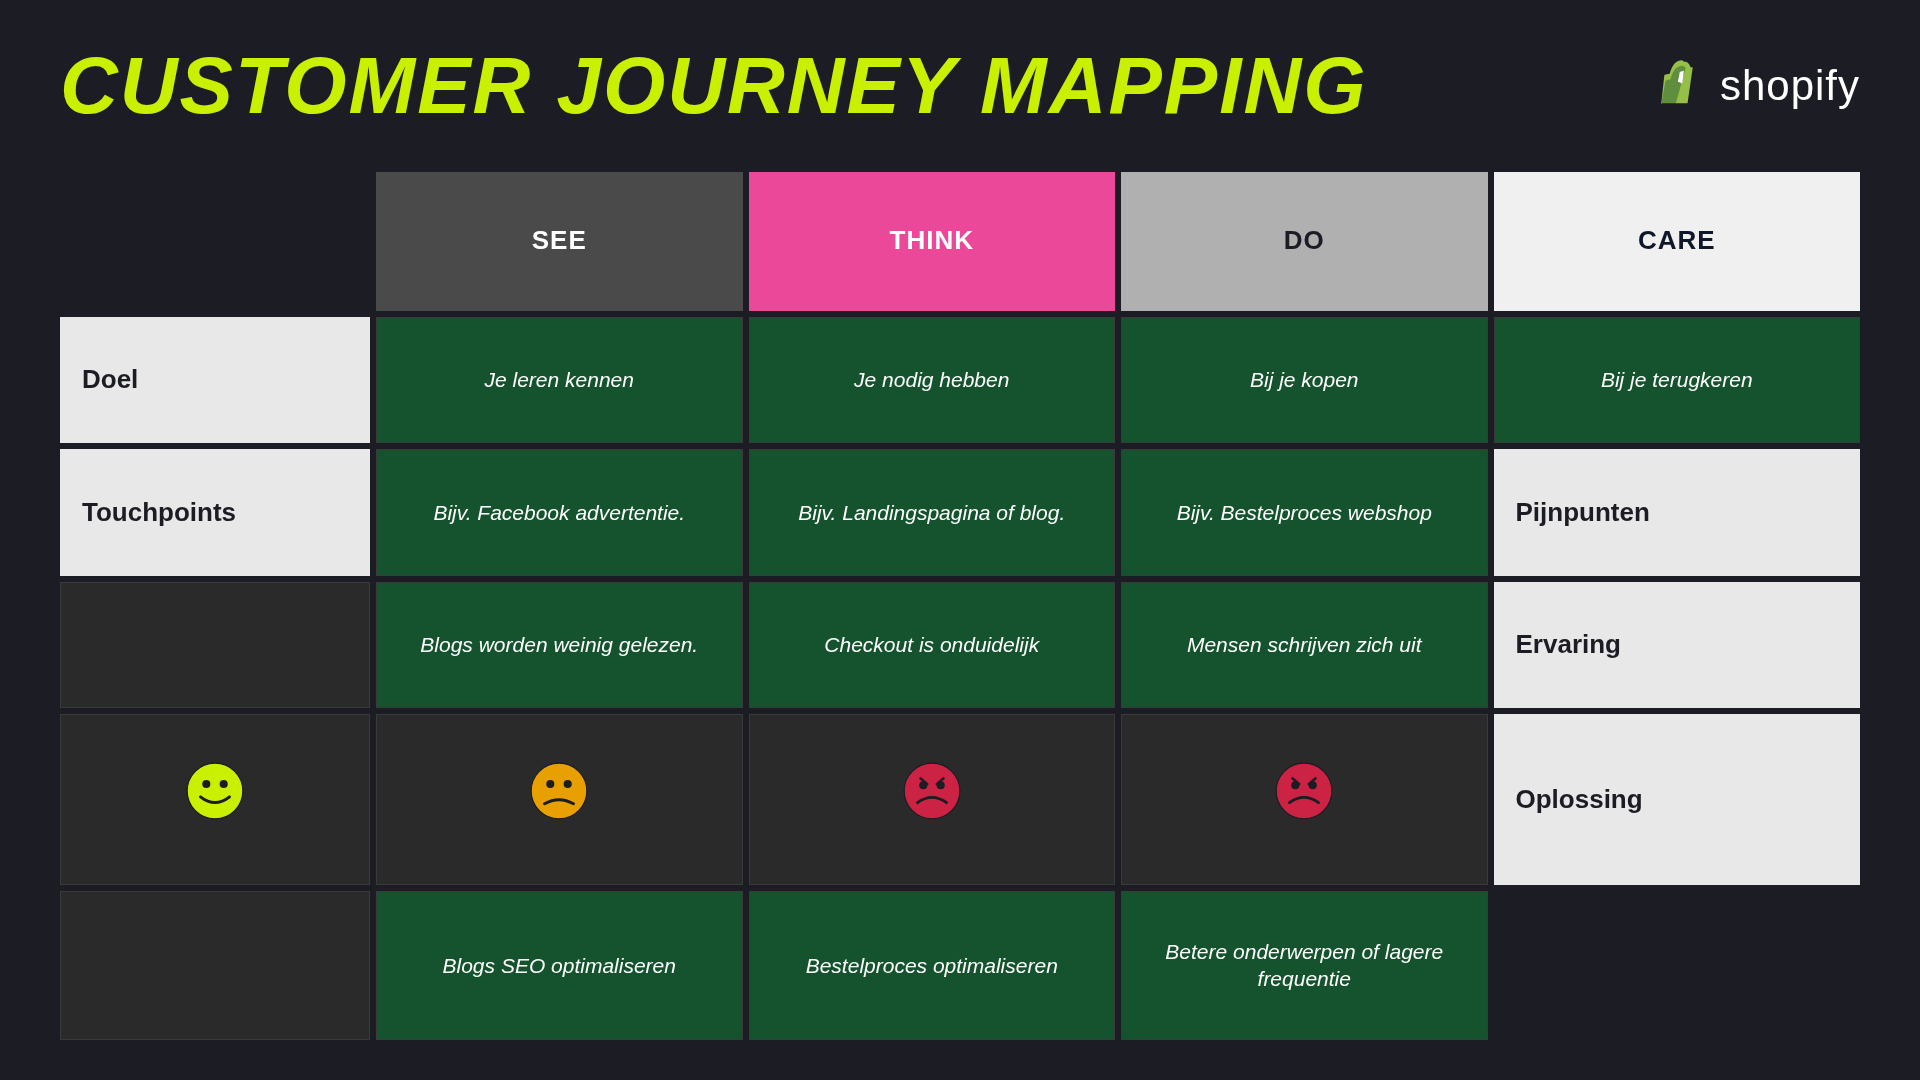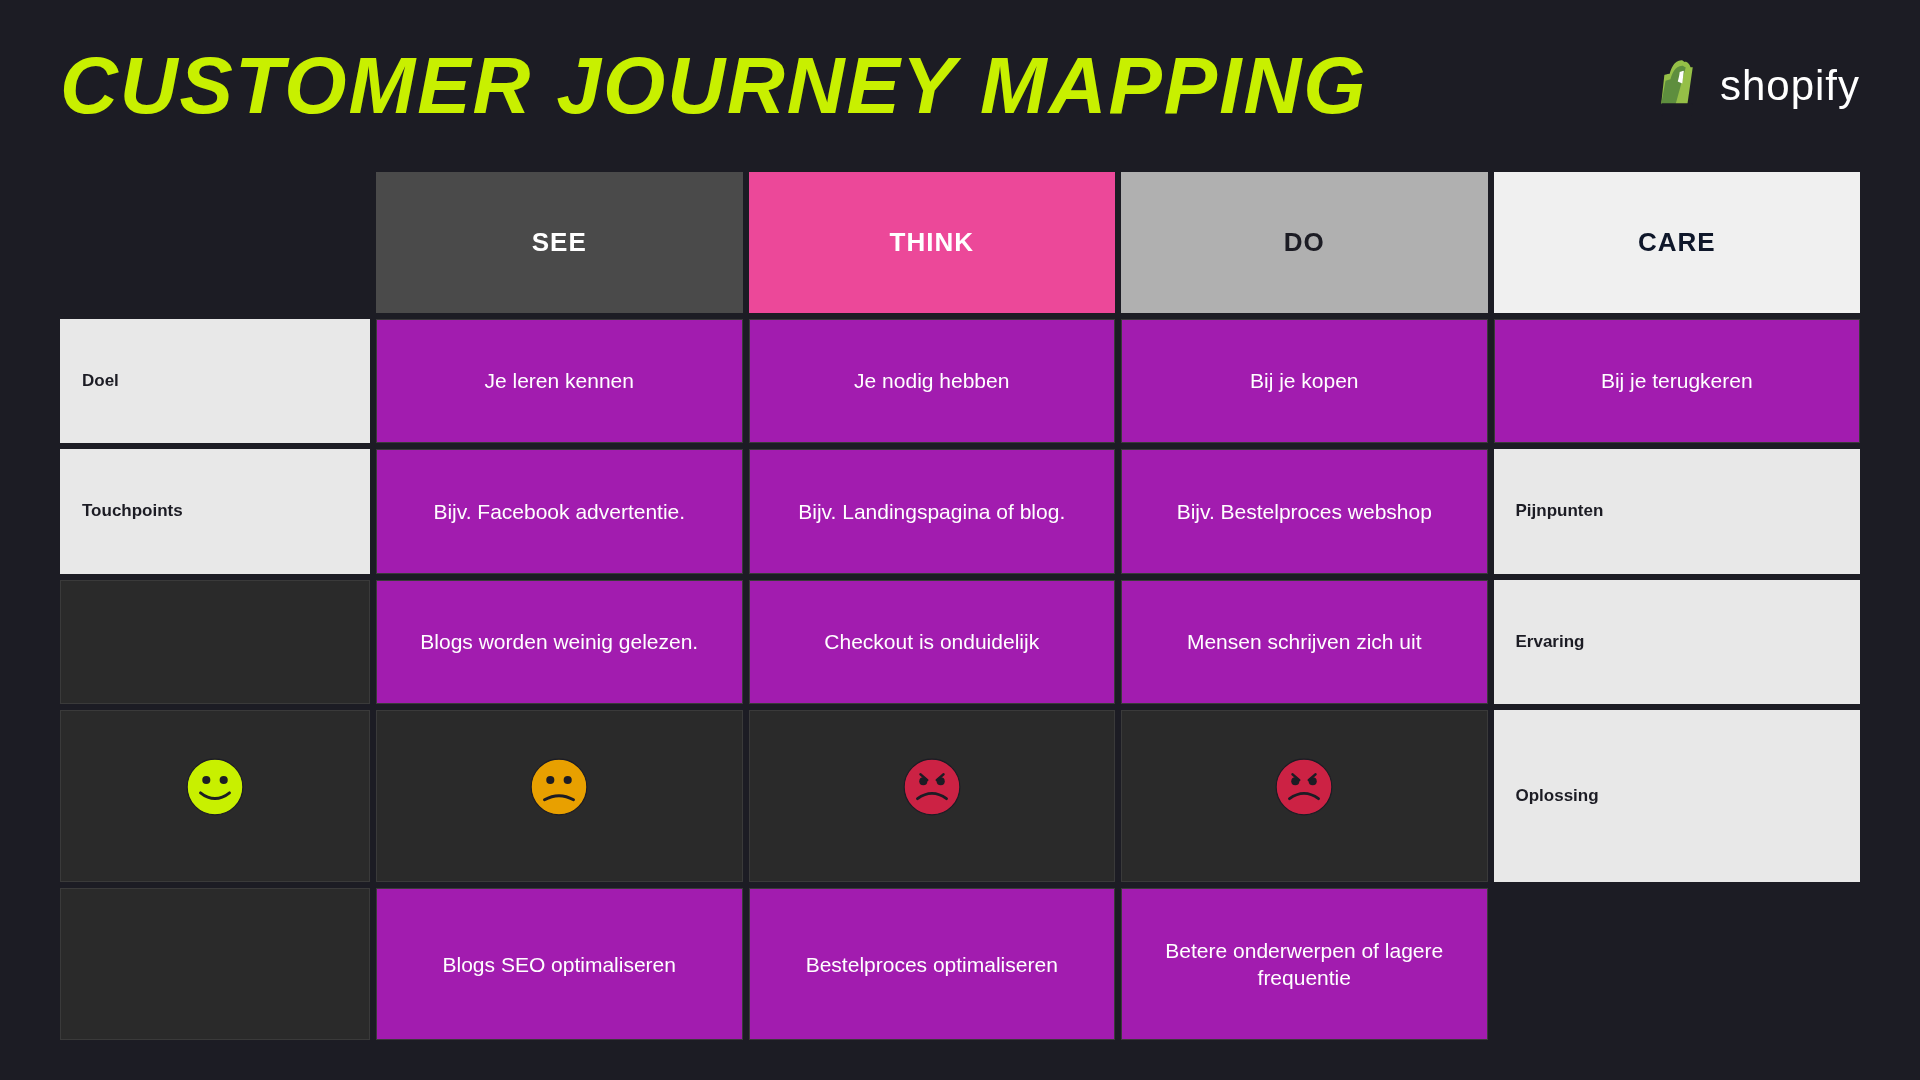--- a/index.html
+++ b/index.html
@@ -81,32 +81,33 @@
     }
 
     .col-see    { background: #4a4a4a; color: white; }
     .col-think  { background: #ec4899; color: white; }
     .col-do     { background: #b0b0b0; color: #1c1c24; }
     .col-care   { background: #f0f0f0; color: #0f172a; }
 
     .row-label {
       background: #e8e8e8;
       color: #1c1c24;
-      font-size: 17px;
+      font-size: 26px;
       font-weight: 600;
       justify-content: flex-start;
       padding-left: 22px;
       border-radius: 0;
     }
 
     .data-cell {
-      background: #a21caf;
+      background: #14532d;
       color: white;
       border: 1px solid #3a3a3a;
       font-size: 21px;
+      font-style: italic;
     }
 
     .emoji-cell {
       background: #2a2a2a;
       border: 1px solid #3a3a3a;
       font-size: 56px;
     }
 
     .empty-cell {
       background: #2a2a2a;

